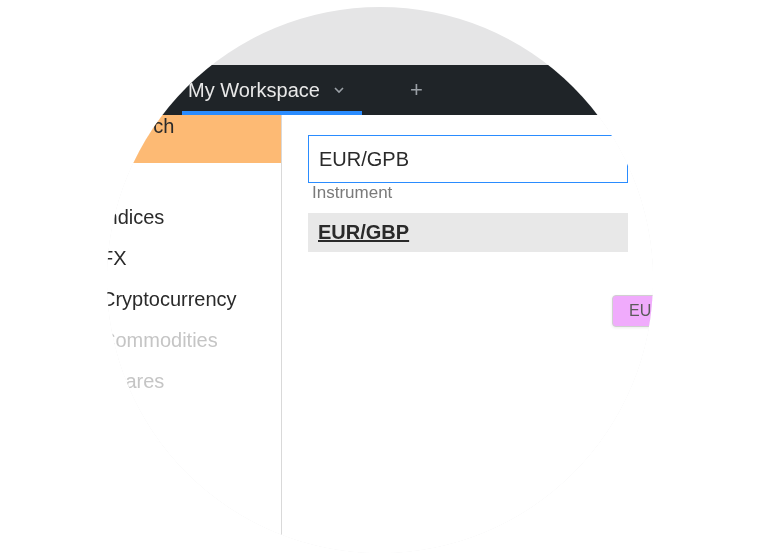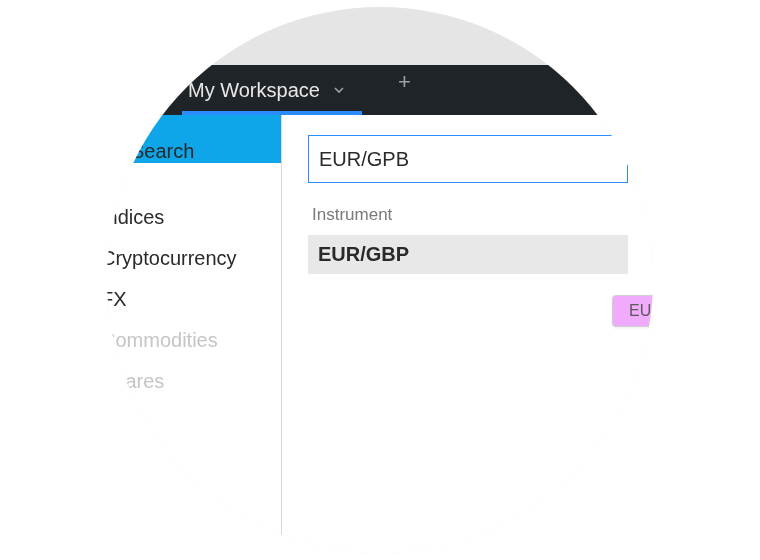--- a/index.html
+++ b/index.html
@@ -28,23 +28,23 @@
       width: 650px;
       height: 500px;
       background: #ffffff;
       display: flex;
       flex-direction: column;
     }
     .title-bar {
       background: #1f2428;
       height: 50px;
       display: flex;
-      align-items: flex-start;
+      align-items: center;
       padding-left: 95px;
-      gap: 0;
+      gap: 12px;
     }
     .workspace-tab {
       display: flex;
       align-items: center;
       height: 50px;
       padding: 0 18px 0 6px;
       gap: 14px;
       color: #e8e8e8;
       font-size: 20px;
       font-weight: 400;
@@ -72,25 +72,25 @@
       background: #ffffff;
     }
     .sidebar {
       width: 195px;
       border-right: 1px solid #d9d9d9;
       display: flex;
       flex-direction: column;
     }
     .search-row {
       height: 48px;
-      background: #0ea5e9;
-      display: flex;
-      align-items: flex-end;
+      background: #fdba74;
+      display: flex;
+      align-items: flex-start;
       padding-left: 4px;
-      gap: 20px;
+      gap: 0;
       color: #2a2a2a;
     }
     .search-row .mag {
       color: #8a8a8a;
       flex-shrink: 0;
     }
     .search-label {
       font-size: 20px;
       font-weight: 500;
       color: #2a2a2a;
@@ -122,31 +122,31 @@
       font-size: 20px;
       padding: 0 10px;
       color: #2a2a2a;
       font-family: inherit;
       outline: none;
       background: #fff;
     }
     .section-label {
       font-size: 17px;
       color: #7a7a7a;
-      margin-top: 22px;
       margin-left: 4px;
     }
     .result-row {
       margin-top: 10px;
       background: #e8e8e8;
       width: 320px;
       padding: 8px 10px;
       font-size: 20px;
       font-weight: 700;
       color: #2a2a2a;
+      text-decoration: underline;
       cursor: pointer;
     }
     .tooltip-chip {
       position: absolute;
       left: 330px;
       top: 180px;
       background: #f0abfc;
       border: 1px solid #d0d0d0;
       border-radius: 4px;
       padding: 6px 16px;
@@ -182,22 +182,22 @@
           <span class="mag">
             <svg viewBox="0 0 20 20" width="20" height="20">
                 <circle cx="8.5" cy="8.5" r="5.5" fill="none" stroke="currentColor" stroke-width="1.6"></circle>
                 <line x1="13" y1="13" x2="17" y2="17" stroke="currentColor" stroke-width="1.6"></line>
               </svg>
           </span>
           <span class="search-label">Search</span>
         </div>
         <div class="category-list">
           <div class="category-item">Indices</div>
+          <div class="category-item">FX</div>
           <div class="category-item">Cryptocurrency</div>
-          <div class="category-item">FX</div>
           <div class="category-item faded">Commodities</div>
           <div class="category-item faded">Shares</div>
         </div>
       </div>
 
       <div class="content-panel">
         <input class="instrument-input" type="text" value="EUR/GPB" style="">
         <div class="section-label">Instrument</div>
         <div class="result-row">EUR/GBP</div>
         <div class="tooltip-chip">EUR</div>

